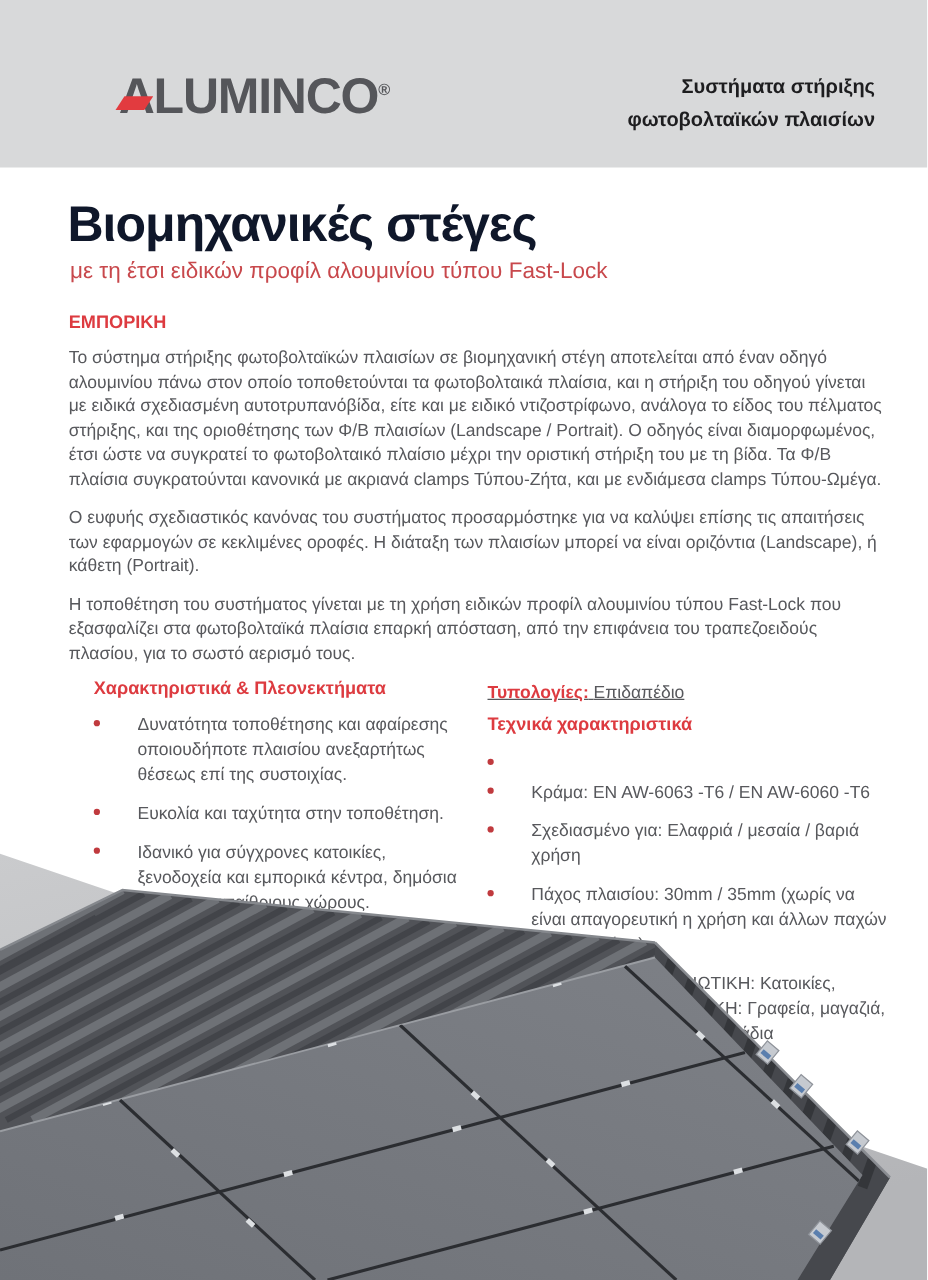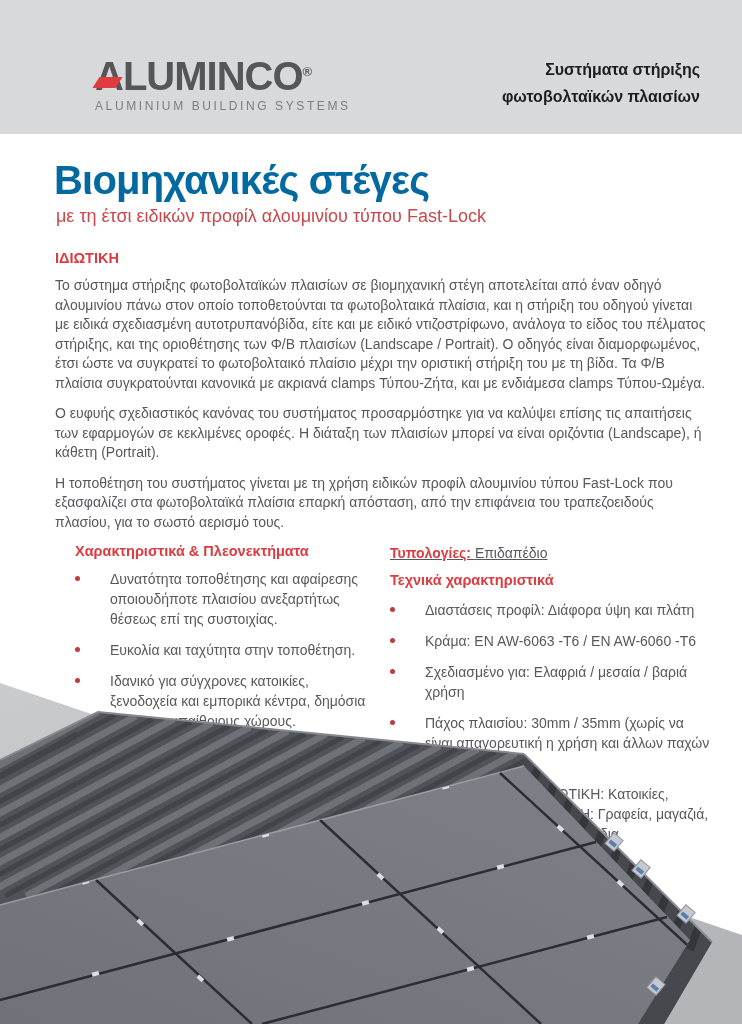--- a/index.html
+++ b/index.html
@@ -9,21 +9,21 @@
   }
   
   .header-band{position:absolute;left:0;top:0;width:742px;height:134px;background:#d8d9da;}
   .logo{position:absolute;left:95px;top:52px;}
   .logo-brand{position:relative;font-size:40px;font-weight:800;letter-spacing:-1px;color:#55565a;line-height:40px;white-space:nowrap;}
   .logo-reg{font-size:13px;font-weight:700;vertical-align:super;letter-spacing:0;}
   .logo-a-flag{position:absolute;left:1px;top:25px;width:23px;height:11px;background:#e23b3f;transform:skewX(-33deg);z-index:2;}
   .logo-tagline{margin-top:3px;font-size:12px;letter-spacing:2.6px;color:#7b7d80;white-space:nowrap;}
   .header-title{position:absolute;right:42px;top:56px;text-align:right;font-size:16px;font-weight:700;color:#1d1d1f;line-height:27px;}
   
-  .hero-title{position:absolute;left:54px;top:158px;font-size:40px;font-weight:700;letter-spacing:-0.8px;color:#0369a1;white-space:nowrap;}
+  .hero-title{position:absolute;left:54px;top:158px;font-size:40px;font-weight:700;letter-spacing:-0.8px;color:#0f172a;white-space:nowrap;}
   .hero-subtitle{position:absolute;left:56px;top:206px;font-size:18px;color:#c8484c;white-space:nowrap;}
   
   .desc{position:absolute;left:55px;top:250px;width:652px;}
   .section-heading{font-size:14.5px;font-weight:700;color:#dd3b40;margin:0 0 10px 0;}
   .desc p{margin:0 0 11px 0;font-size:14px;line-height:19.5px;color:#57585c;}
   
   .col-left{position:absolute;left:75px;top:543px;width:302px;}
   .col-right{position:absolute;left:390px;top:543px;width:322px;}
   .bullet-list{list-style:none;margin:4px 0 0 0;padding:0;}
   .bullet-list li{display:flex;gap:30px;margin-bottom:11px;font-size:14px;line-height:20px;color:#57585c;}
@@ -37,33 +37,32 @@
 </head>
 <body>
 
 <div class="page">
 
   <div class="header-band">
     <div class="logo">
       <div class="logo-brand">
         <span class="logo-a-flag"></span><span>ALUMINCO</span><span class="logo-reg">®</span>
       </div>
-      <div class="logo-tagline">ALUMINIUM BUILDING SYSTEMS</div>
     </div>
     <div class="header-title">
       <div>Συστήματα στήριξης</div>
       <div>φωτοβολταϊκών πλαισίων</div>
     </div>
   </div>
 
   <div class="hero-title">Βιομηχανικές στέγες</div>
   <div class="hero-subtitle">με τη έτσι ειδικών προφίλ αλουμινίου τύπου Fast-Lock</div>
 
   <div class="desc">
-    <div class="section-heading">ΙΔΙΩΤΙΚΗ</div>
+    <div class="section-heading">ΕΜΠΟΡΙΚΗ</div>
     <p>Το σύστημα στήριξης φωτοβολταϊκών πλαισίων σε βιομηχανική στέγη αποτελείται από έναν οδηγό αλουμινίου πάνω στον οποίο τοποθετούνται τα φωτοβολταικά πλαίσια, και η στήριξη του οδηγού γίνεται με ειδικά σχεδιασμένη αυτοτρυπανόβίδα, είτε και με ειδικό ντιζοστρίφωνο, ανάλογα το είδος του πέλματος στήριξης, και της οριοθέτησης των Φ/Β πλαισίων (Landscape / Portrait). Ο οδηγός είναι διαμορφωμένος, έτσι ώστε να συγκρατεί το φωτοβολταικό πλαίσιο μέχρι την οριστική στήριξη του με τη βίδα. Τα Φ/Β πλαίσια συγκρατούνται κανονικά με ακριανά clamps Τύπου-Ζήτα, και με ενδιάμεσα clamps Τύπου-Ωμέγα.</p>
     <p>Ο ευφυής σχεδιαστικός κανόνας του συστήματος προσαρμόστηκε για να καλύψει επίσης τις απαιτήσεις των εφαρμογών σε κεκλιμένες οροφές. Η διάταξη των πλαισίων μπορεί να είναι οριζόντια (Landscape), ή κάθετη (Portrait).</p>
     <p>Η τοποθέτηση του συστήματος γίνεται με τη χρήση ειδικών προφίλ αλουμινίου τύπου Fast-Lock που εξασφαλίζει στα φωτοβολταϊκά πλαίσια επαρκή απόσταση, από την επιφάνεια του τραπεζοειδούς πλασίου, για το σωστό αερισμό τους.</p>
   </div>
 
   <div class="col-left">
     <div class="section-heading">Χαρακτηριστικά &amp; Πλεονεκτήματα</div>
     <ul class="bullet-list">
       <li>
           <span class="bullet-dot"></span>
@@ -82,21 +81,20 @@
 
   <div class="col-right">
     <p class="typology-line">
       <span class="typology-label">Τυπολογίες:</span>
       <span>Επιδαπέδιο</span>
     </p>
     <div class="section-heading">Τεχνικά χαρακτηριστικά</div>
     <ul class="bullet-list">
       <li>
           <span class="bullet-dot"></span>
-          <span>Διαστάσεις προφίλ: Διάφορα ύψη και πλάτη</span>
         </li>
       <li>
           <span class="bullet-dot"></span>
           <span>Κράμα: EN AW-6063 -T6 / EN AW-6060 -T6</span>
         </li>
       <li>
           <span class="bullet-dot"></span>
           <span>Σχεδιασμένο για: Ελαφριά / μεσαία / βαριά χρήση</span>
         </li>
       <li>

